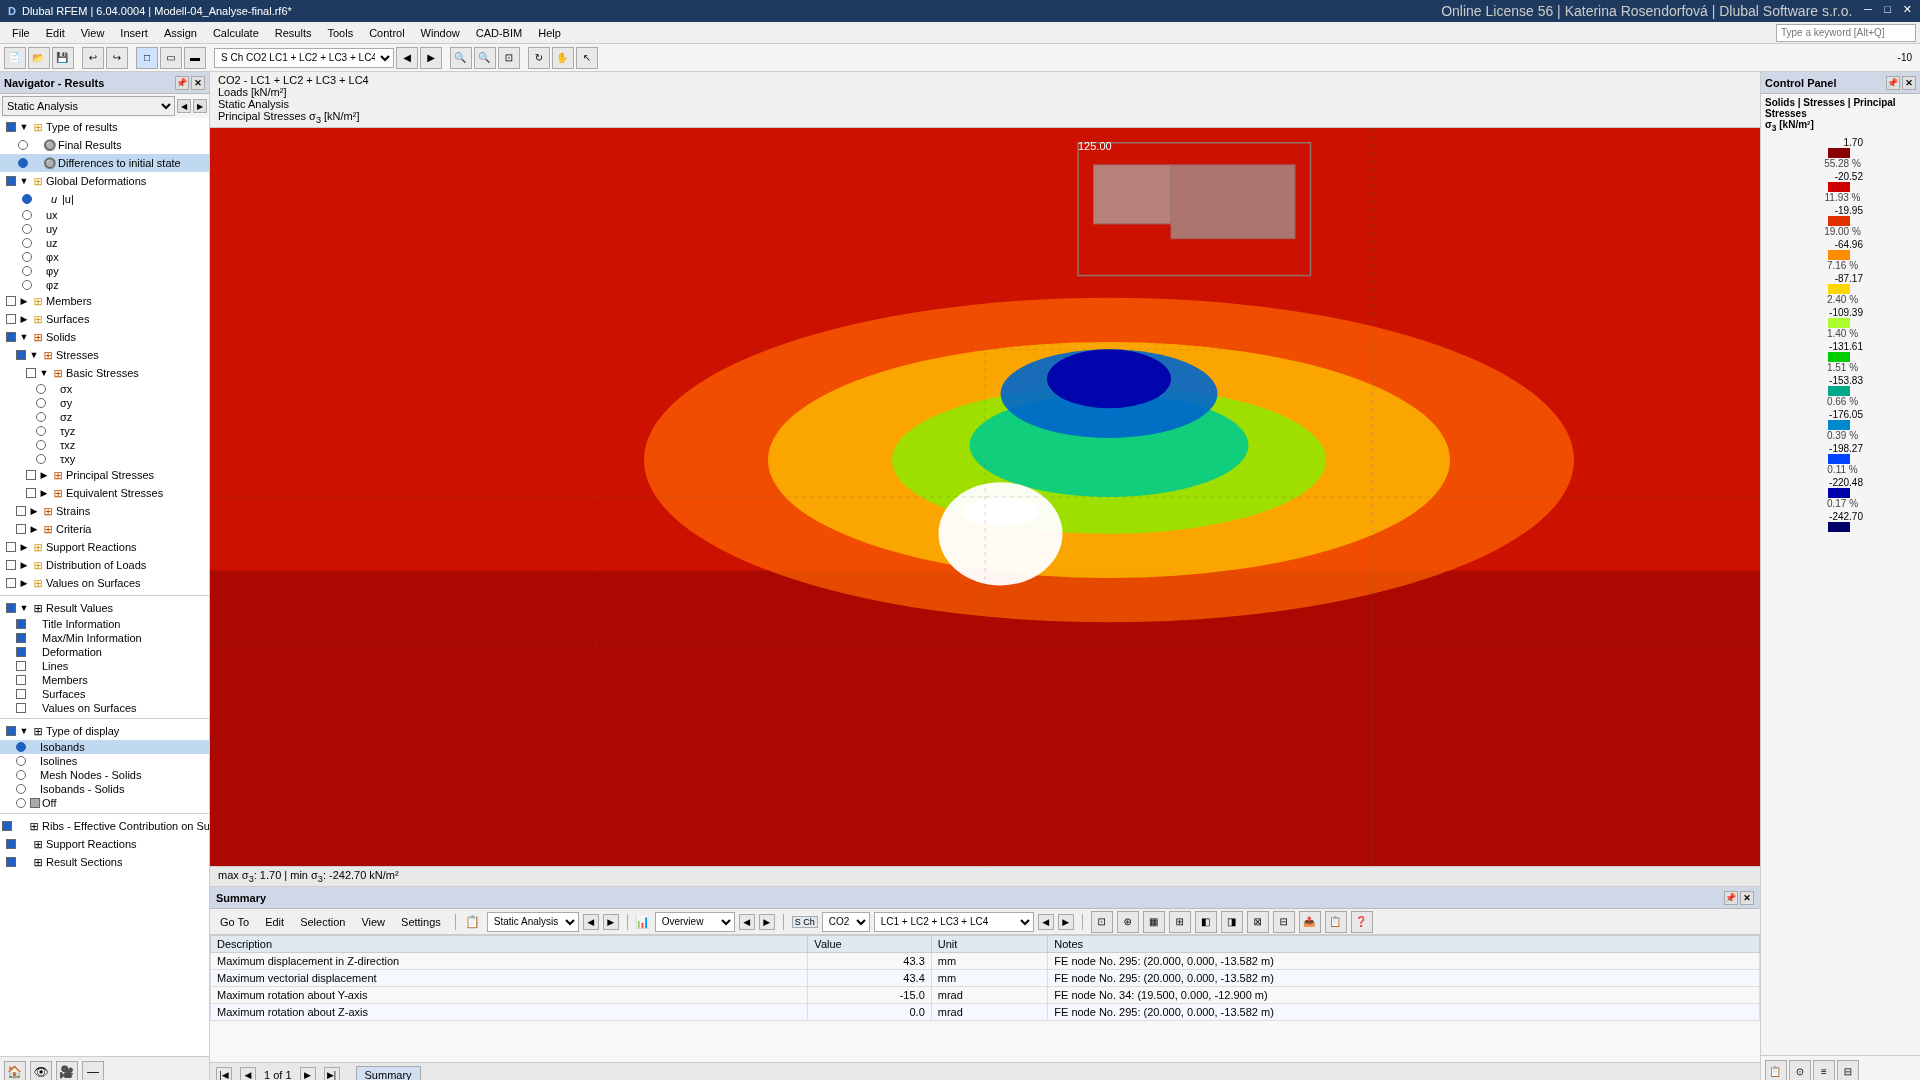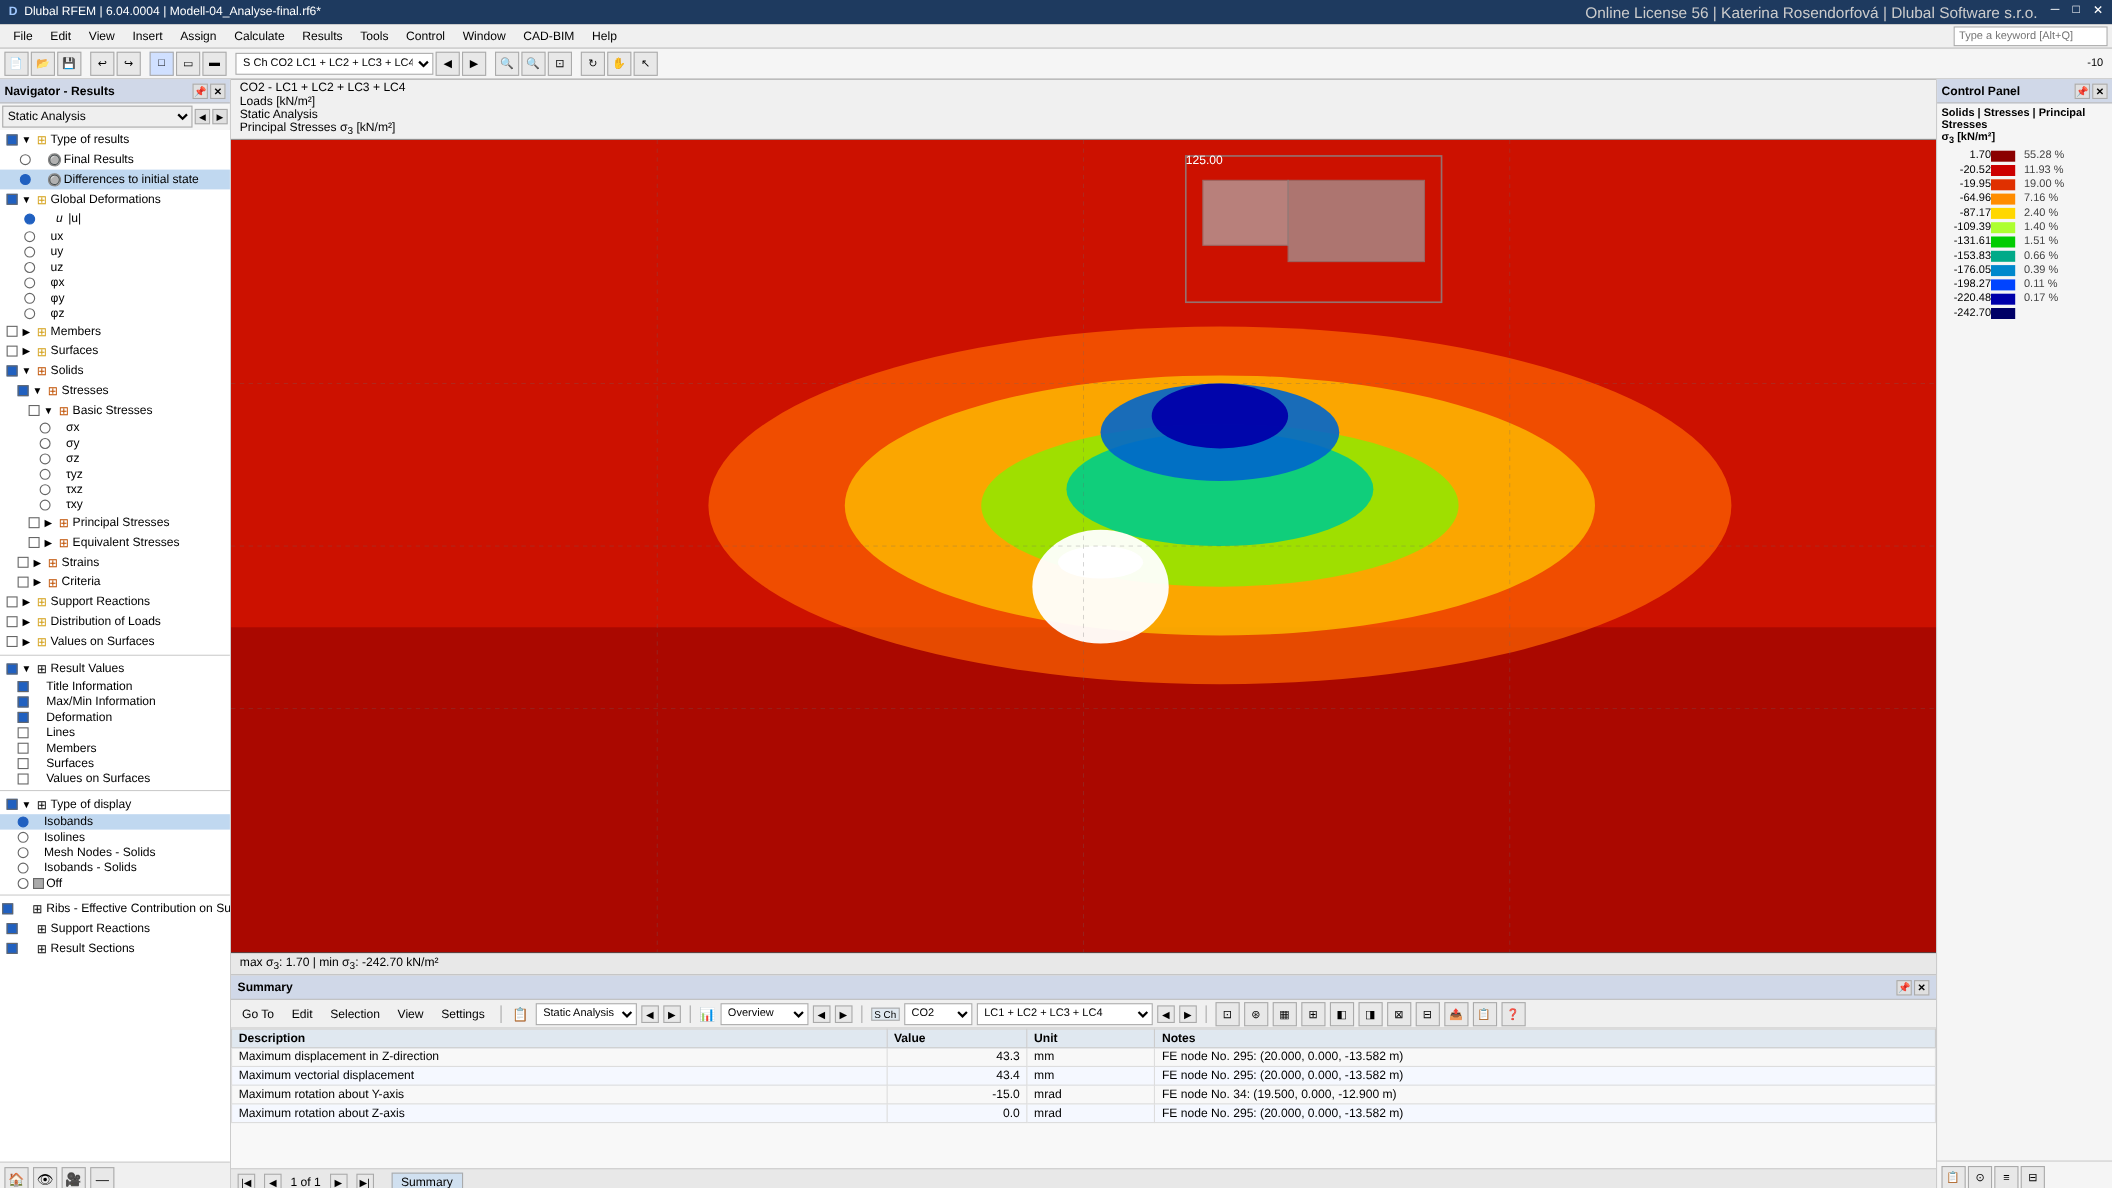--- a/index.html
+++ b/index.html
@@ -45,30 +45,30 @@
     .info-bar { background: #f0f0f0; padding: 2px 8px; border-bottom: 1px solid #ccc; font-size: 11px; }
     .viewport { flex: 1; position: relative; background: #1a1a1a; overflow: hidden; }
     .status-bar { height: 20px; background: #e8e8e8; display: flex; align-items: center; padding: 0 8px; font-size: 11px; border-top: 1px solid #ccc; }
 
     
     .summary-panel { height: 200px; background: #f8f8f8; border-top: 1px solid #ccc; display: flex; flex-direction: column; flex-shrink: 0; }
     .summary-header { height: 22px; background: #d0d8e8; display: flex; align-items: center; justify-content: space-between; padding: 0 6px; font-weight: bold; font-size: 11px; border-bottom: 1px solid #bbb; }
     .summary-toolbar { height: 26px; background: #f0f0f0; display: flex; align-items: center; padding: 0 4px; gap: 4px; border-bottom: 1px solid #ccc; }
     .summary-table { flex: 1; overflow-y: auto; }
     .summary-table table { width: 100%; border-collapse: collapse; font-size: 11px; }
-    .summary-table th { background: #e0e8f0; border: 1px solid #ccc; padding: 2px 6px; text-align: left; font-weight: bold; }
+    .summary-table th { background: #e0e8f0; border: 1px solid #ccc; padding: 2px 6px; text-align: left; font-weight: normal; }
     .summary-table td { border: 1px solid #ddd; padding: 2px 6px; }
     .summary-table tr:nth-child(even) { background: #f5f8ff; }
     .summary-footer { height: 24px; background: #e8e8e8; display: flex; align-items: center; padding: 0 6px; gap: 8px; border-top: 1px solid #ccc; font-size: 11px; }
 
     
     .right-panel { width: 160px; background: #f5f5f5; border-left: 1px solid #ccc; display: flex; flex-direction: column; flex-shrink: 0; }
     .right-panel-header { height: 22px; background: #d0d8e8; display: flex; align-items: center; justify-content: space-between; padding: 0 4px; font-weight: bold; font-size: 11px; border-bottom: 1px solid #bbb; }
     .legend-title { font-size: 10px; font-weight: bold; padding: 3px 4px; }
-    .legend-item { display: flex; align-items: center; padding: 1px 4px; font-size: 10px; }
+    .legend-item { display: flex; align-items: center; padding: 1px 4px; font-size: 10px; flex-direction: column; }
     .legend-color { width: 22px; height: 10px; display: inline-block; margin-right: 4px; flex-shrink: 0; }
     .legend-value { min-width: 45px; text-align: right; font-size: 10px; }
     .legend-pct { color: #444; font-size: 10px; margin-left: 4px; }
 
     
     .right-panel-bottom { margin-top: auto; border-top: 1px solid #ccc; padding: 4px; display: flex; flex-wrap: wrap; gap: 2px; }
     .rpb-btn { width: 22px; height: 22px; background: #e8e8e8; border: 1px solid #aaa; display: flex; align-items: center; justify-content: center; cursor: pointer; font-size: 10px; }
 
     
     .icon-tree-folder { color: #d4a017; }
@@ -575,21 +575,21 @@
         <div class="summary-nav-btn">▶</div>
         <div style="width:1px;background:#aaa;height:16px;margin:0 4px;"></div>
         <span style="font-size:12px;">📊</span>
         <select class="combo-select">
           <option>Overview</option>
         </select>
         <div class="summary-nav-btn">◀</div>
         <div class="summary-nav-btn">▶</div>
         <div style="width:1px;background:#aaa;height:16px;margin:0 4px;"></div>
         <span style="font-size:9px;padding:0 2px;background:#e0e8f0;border:1px solid #aaa;">S Ch</span>
-        <select class="combo-select" style="min-width:30px;width:62px;">
+        <select class="combo-select" style="min-width:30px;width:48px;">
           <option>CO2</option>
         </select>
         <select class="combo-select" style="min-width:140px;width:160px;">
           <option>LC1 + LC2 + LC3 + LC4</option>
         </select>
         <div class="summary-nav-btn">◀</div>
         <div class="summary-nav-btn">▶</div>
         <div style="width:1px;background:#aaa;height:16px;margin:0 4px;"></div>
         <div class="toolbar-btn">⊡</div>
         <div class="toolbar-btn">⊛</div>

